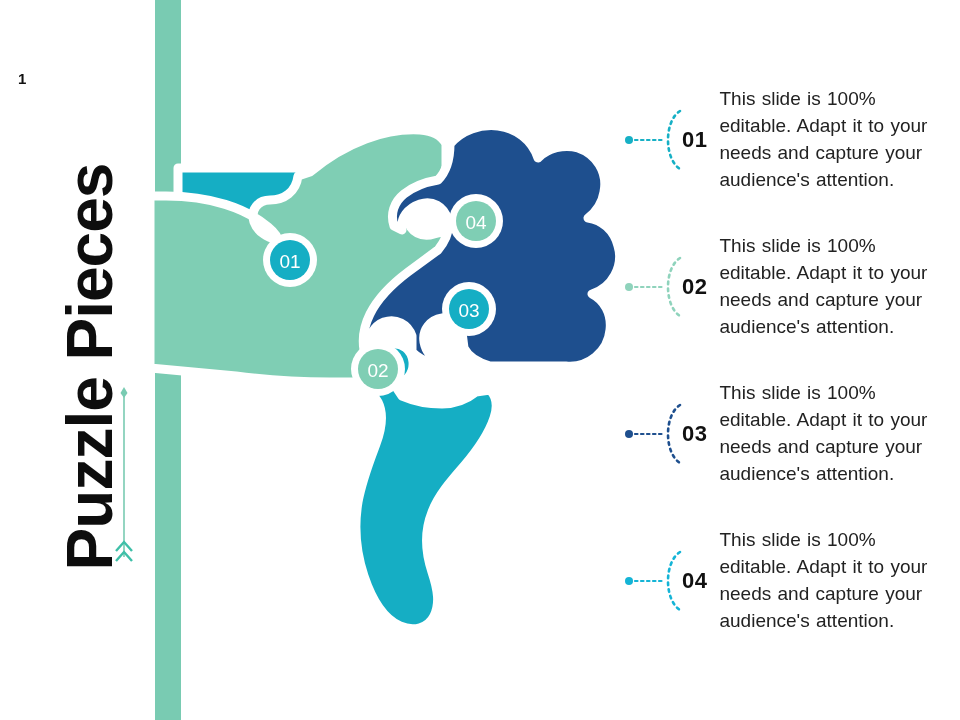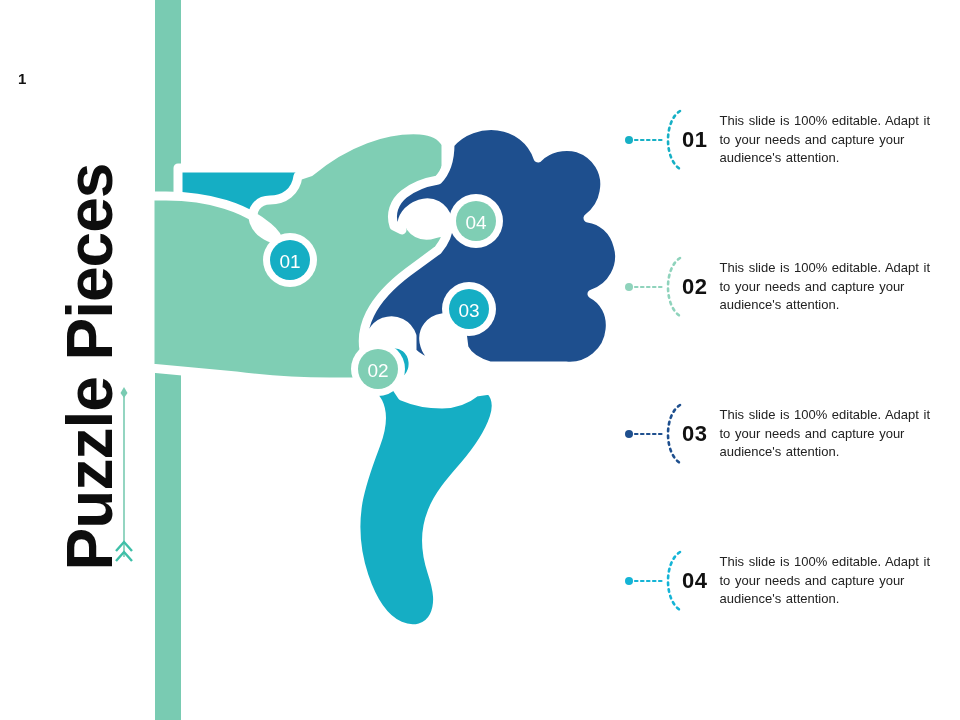--- a/index.html
+++ b/index.html
@@ -98,21 +98,21 @@
     flex: 0 0 auto;
     font-size: 22px;
     font-weight: bold;
     color: #111111;
     margin-right: 12px;
     margin-left: -4px;
     letter-spacing: 0.5px;
   }
   .item-text {
     flex: 1 1 auto;
-    font-size: 13px;
+    font-size: 19px;
     line-height: 1.42;
     color: #222222;
     word-spacing: 1px;
   }
 </style>
 </head>
 <body>
 
 <div id="slide">
 

